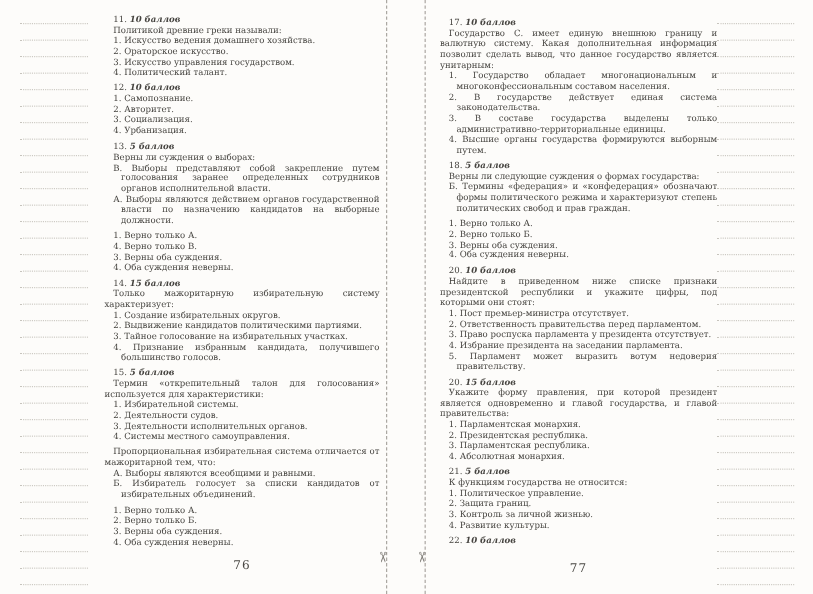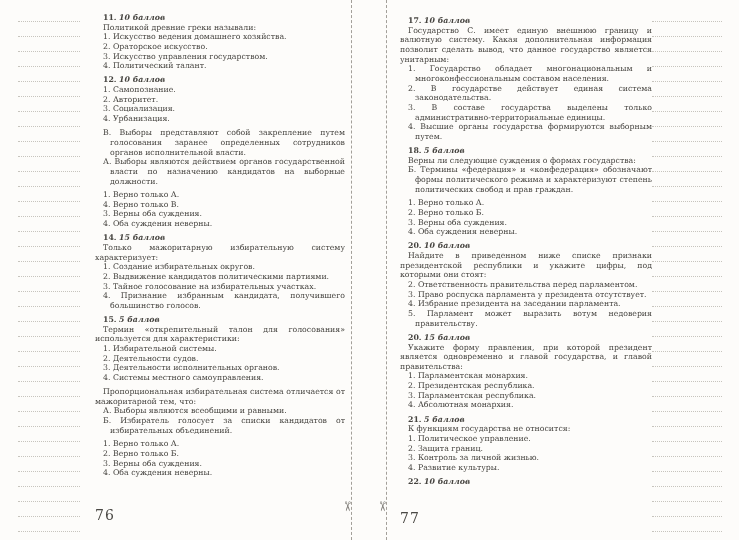--- a/index.html
+++ b/index.html
@@ -22,27 +22,27 @@
   .scissors{position:absolute;font-size:13px;color:#7e7b76;transform:rotate(90deg);
     font-family:"DejaVu Sans",sans-serif;line-height:1;}
   .scissors-1{left:342px;top:500px;}
   .scissors-2{left:377px;top:500px;}
   
   .pagecol{position:absolute;font-size:7.8px;line-height:9.65px;}
   .pagecol-left{left:95px;top:13px;width:250px;}
   .pagecol-right{left:400px;top:16px;width:252px;}
   .q{margin-bottom:4.5px;}
   .qh{padding-left:8px;white-space:nowrap;}
-  .qnum{font-weight:bold;}
+  .qnum{font-weight:normal;}
   .qpts{font-weight:bold;font-style:italic;}
   .stem{text-indent:8px;text-align:justify;}
   .stmt{padding-left:15px;text-indent:-7px;text-align:justify;}
   .opt{padding-left:15px;text-indent:-7px;text-align:justify;}
   .opts-gap{margin-top:4px;}
-  .pagenum{position:absolute;font-size:14px;letter-spacing:1px;color:#4a4844;}
+  .pagenum{position:absolute;font-size:11px;letter-spacing:1px;text-align:center;color:#4a4844;}
   .pagenum-left{left:95px;width:250px;top:507px;}
   .pagenum-right{left:400px;width:252px;top:510px;}
 </style>
 </head>
 <body>
 
 <div class="ruling ruling-left">
     <div class="dotline"></div>
     <div class="dotline"></div>
     <div class="dotline"></div>
@@ -135,20 +135,22 @@
 
   <div class="q">
     <div class="qh"><span class="qnum">12.</span> <span class="qpts">10 баллов</span></div>
     <div class="opt">1. Самопознание.</div>
     <div class="opt">2. Авторитет.</div>
     <div class="opt">3. Социализация.</div>
     <div class="opt">4. Урбанизация.</div>
   </div>
 
   <div class="q">
+    <div class="qh"><span class="qnum">13.</span> <span class="qpts">5 баллов</span></div>
+    <div class="stem">Верны ли суждения о выборах:</div>
     <div class="stmt">В. Выборы представляют собой закрепление путем голосования заранее определенных сотрудников органов исполнительной власти.</div>
     <div class="stmt">А. Выборы являются действием органов государственной власти по назначению кандидатов на выборные должности.</div>
     <div class="opts-gap"></div>
     <div class="opt">1. Верно только А.</div>
     <div class="opt">4. Верно только В.</div>
     <div class="opt">3. Верны оба суждения.</div>
     <div class="opt">4. Оба суждения неверны.</div>
   </div>
 
   <div class="q">
@@ -200,20 +202,21 @@
     <div class="opts-gap"></div>
     <div class="opt">1. Верно только А.</div>
     <div class="opt">2. Верно только Б.</div>
     <div class="opt">3. Верны оба суждения.</div>
     <div class="opt">4. Оба суждения неверны.</div>
   </div>
 
   <div class="q">
     <div class="qh"><span class="qnum">20.</span> <span class="qpts">10 баллов</span></div>
     <div class="stem">Найдите в приведенном ниже списке признаки президентской республики и укажите цифры, под которыми они стоят:</div>
+    <div class="opt">1. Пост премьер-министра отсутствует.</div>
     <div class="opt">2. Ответственность правительства перед парламентом.</div>
     <div class="opt">3. Право роспуска парламента у президента отсутствует.</div>
     <div class="opt">4. Избрание президента на заседании парламента.</div>
     <div class="opt">5. Парламент может выразить вотум недоверия правительству.</div>
   </div>
 
   <div class="q">
     <div class="qh"><span class="qnum">20.</span> <span class="qpts">15 баллов</span></div>
     <div class="stem">Укажите форму правления, при которой президент является одновременно и главой государства, и главой правительства:</div>
     <div class="opt">1. Парламентская монархия.</div>

